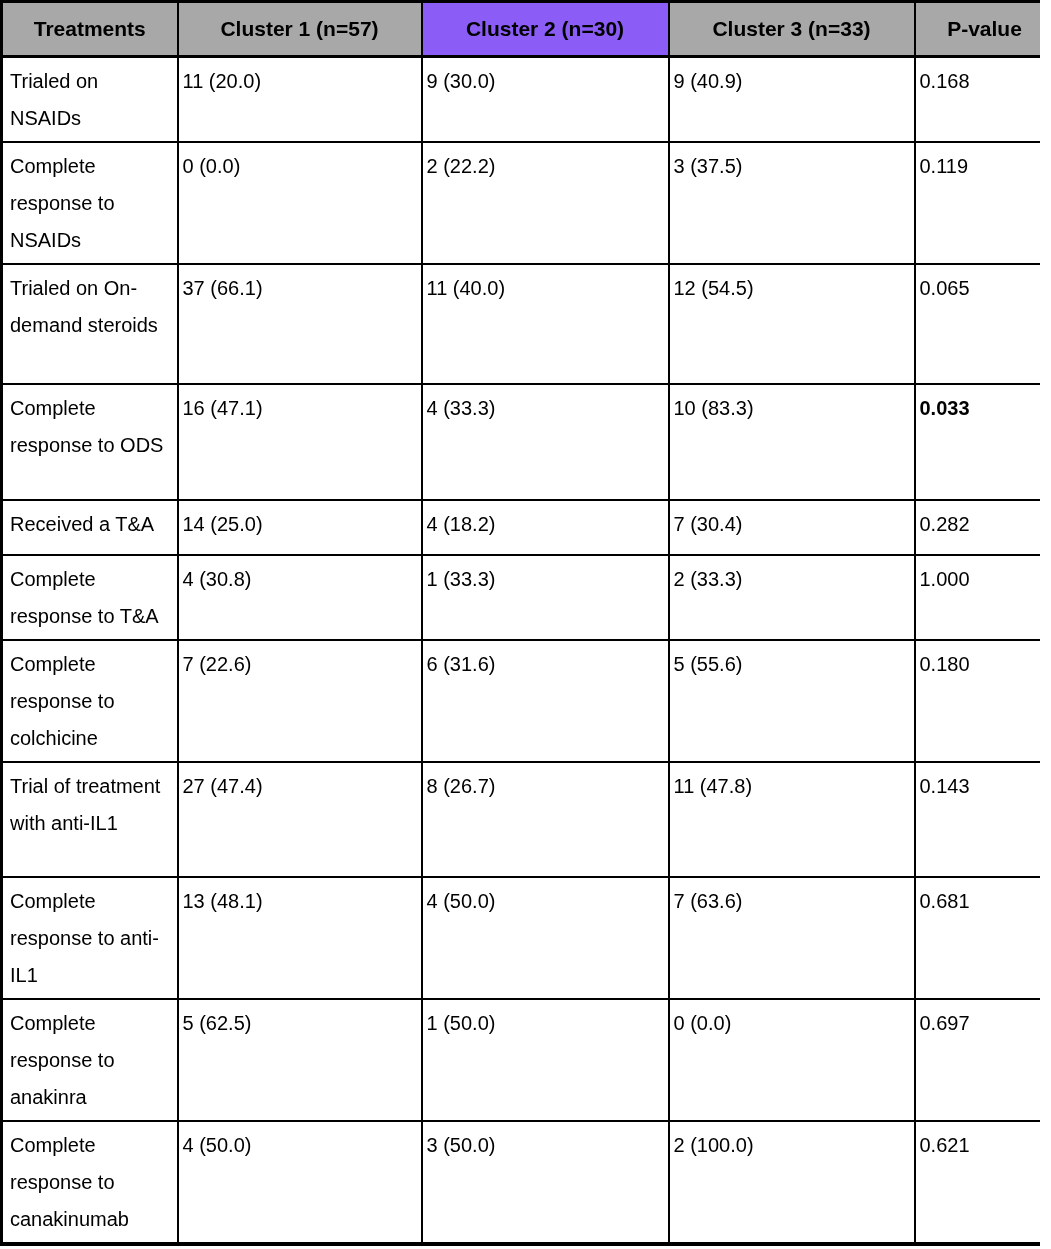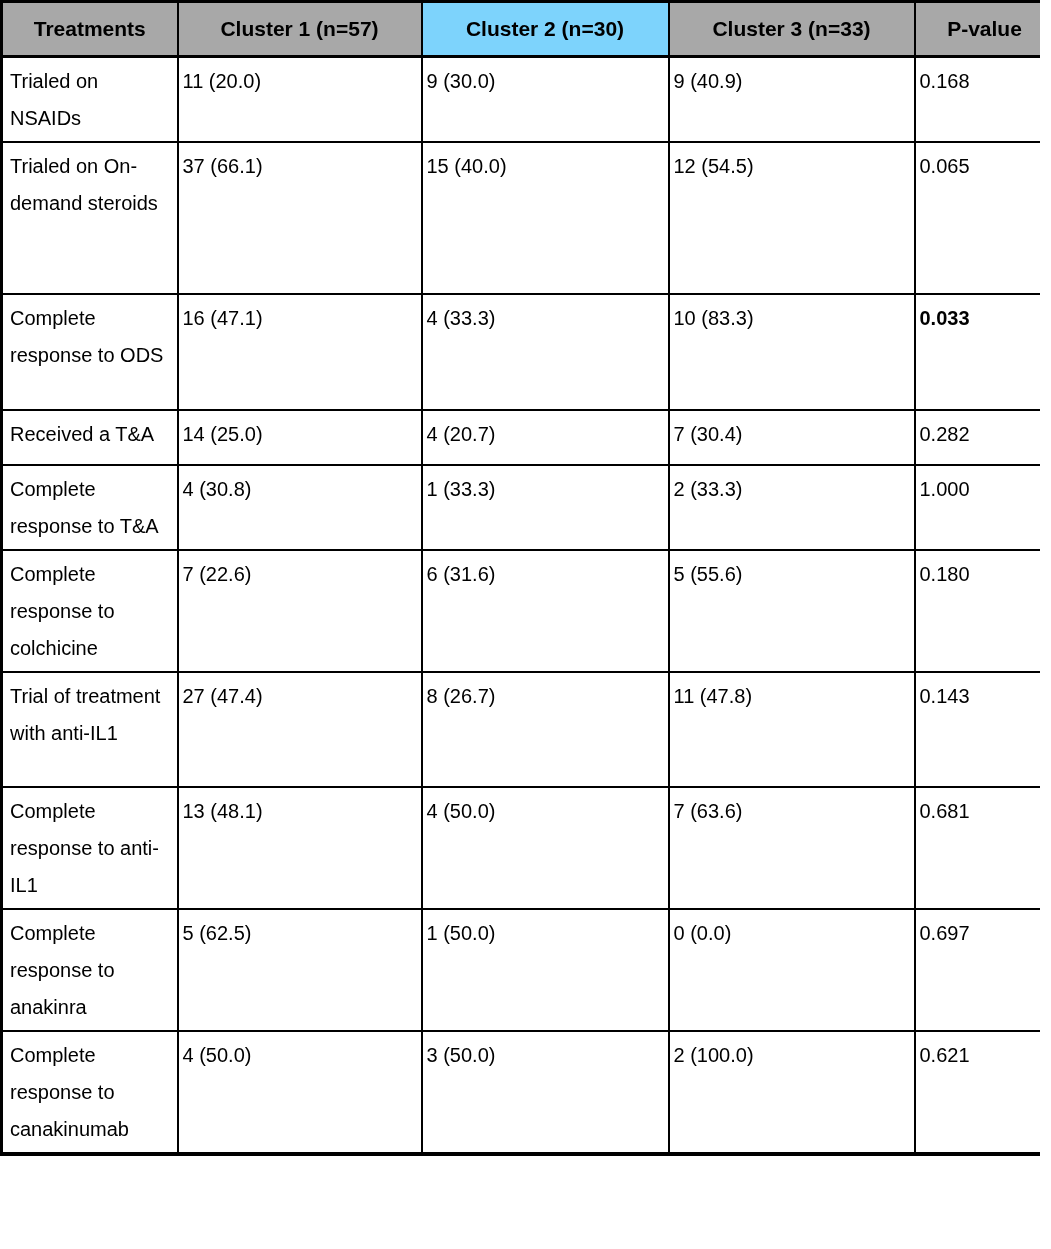--- a/index.html
+++ b/index.html
@@ -58,51 +58,58 @@
     <col style="width:176px">
     <col style="width:244px">
     <col style="width:247px">
     <col style="width:246px">
     <col style="width:125px">
   </colgroup>
   <thead>
     <tr style="height:55px">
       <th style="background: rgb(168, 168, 168);">Treatments</th>
       <th style="background: rgb(168, 168, 168);">Cluster 1 (n=57)</th>
-      <th style="background: #7dd3fc;">Cluster 2 (n=30)</th>
+      <th style="background: #8b5cf6;">Cluster 2 (n=30)</th>
       <th style="background: rgb(168, 168, 168);">Cluster 3 (n=33)</th>
       <th style="background: rgb(168, 168, 168); padding-left: 16px;">P-value</th>
     </tr>
   </thead>
   <tbody>
     <tr style="height:83px">
       <td class="treatment-cell">Trialed on NSAIDs</td>
       <td>11 (20.0)</td>
       <td>9 (30.0)</td>
       <td>9 (40.9)</td>
       <td>0.168</td>
     </tr>
-    <tr style="height:152px">
+    <tr style="height:114px">
+      <td class="treatment-cell">Complete response to NSAIDs</td>
+      <td>0 (0.0)</td>
+      <td>2 (22.2)</td>
+      <td>3 (37.5)</td>
+      <td>0.119</td>
+    </tr>
+    <tr style="height:120px">
       <td class="treatment-cell">Trialed on On-demand steroids</td>
       <td>37 (66.1)</td>
-      <td>15 (40.0)</td>
+      <td>11 (40.0)</td>
       <td>12 (54.5)</td>
       <td>0.065</td>
     </tr>
     <tr style="height:116px">
       <td class="treatment-cell">Complete response to ODS</td>
       <td>16 (47.1)</td>
       <td>4 (33.3)</td>
       <td>10 (83.3)</td>
       <td style="font-weight: 700;">0.033</td>
     </tr>
     <tr style="height:55px">
       <td class="treatment-cell">Received a T&amp;A</td>
       <td>14 (25.0)</td>
-      <td>4 (20.7)</td>
+      <td>4 (18.2)</td>
       <td>7 (30.4)</td>
       <td>0.282</td>
     </tr>
     <tr style="height:84px">
       <td class="treatment-cell">Complete response to T&amp;A</td>
       <td>4 (30.8)</td>
       <td>1 (33.3)</td>
       <td>2 (33.3)</td>
       <td>1.000</td>
     </tr>

